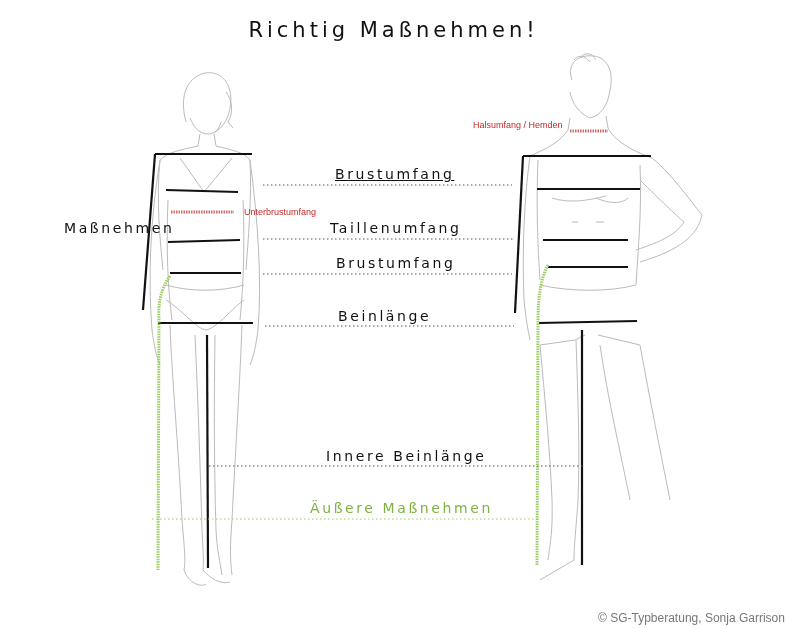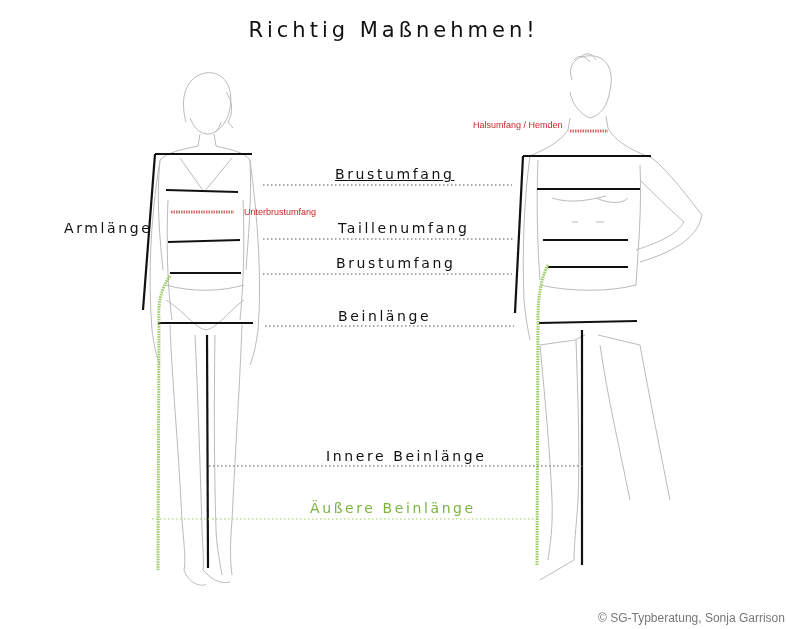--- a/index.html
+++ b/index.html
@@ -97,23 +97,23 @@
   <g stroke="#555" stroke-width="1" stroke-dasharray="1.5 2.5">
     <line x1="263" y1="185" x2="512" y2="185"></line>
     <line x1="263" y1="239" x2="513" y2="239"></line>
     <line x1="263" y1="274" x2="512" y2="274"></line>
     <line x1="265" y1="326" x2="514" y2="326"></line>
     <line x1="209" y1="466" x2="585" y2="466"></line>
   </g>
   <line x1="152" y1="519" x2="540" y2="519" stroke="#9ccc65" stroke-width="1" stroke-dasharray="1.5 2.5"></line>
 </svg>
 
-<div class="lbl" style="left:64px;top:220px;">Armlänge</div>
+<div class="lbl" style="left:64px;top:220px;">Maßnehmen</div>
 <div class="lbl" style="left:335px;top:166px;text-decoration:underline;">Brustumfang</div>
-<div class="lbl" style="left:338px;top:220px;">Taillenumfang</div>
+<div class="lbl" style="left:330px;top:220px;">Taillenumfang</div>
 <div class="lbl" style="left:336px;top:255px;">Brustumfang</div>
 <div class="lbl" style="left:338px;top:308px;">Beinlänge</div>
 <div class="lbl" style="left:326px;top:448px;">Innere Beinlänge</div>
-<div class="lbl green" style="left:310px;top:500px;">Äußere Beinlänge</div>
+<div class="lbl green" style="left:310px;top:500px;">Äußere Maßnehmen</div>
 <div class="small-red" style="left:244px;top:207px;">Unterbrustumfang</div>
 <div class="small-red" style="left:473px;top:120px;">Halsumfang / Hemden</div>
 
 <div class="copy">© SG-Typberatung, Sonja Garrison</div>
 
 </body></html>

